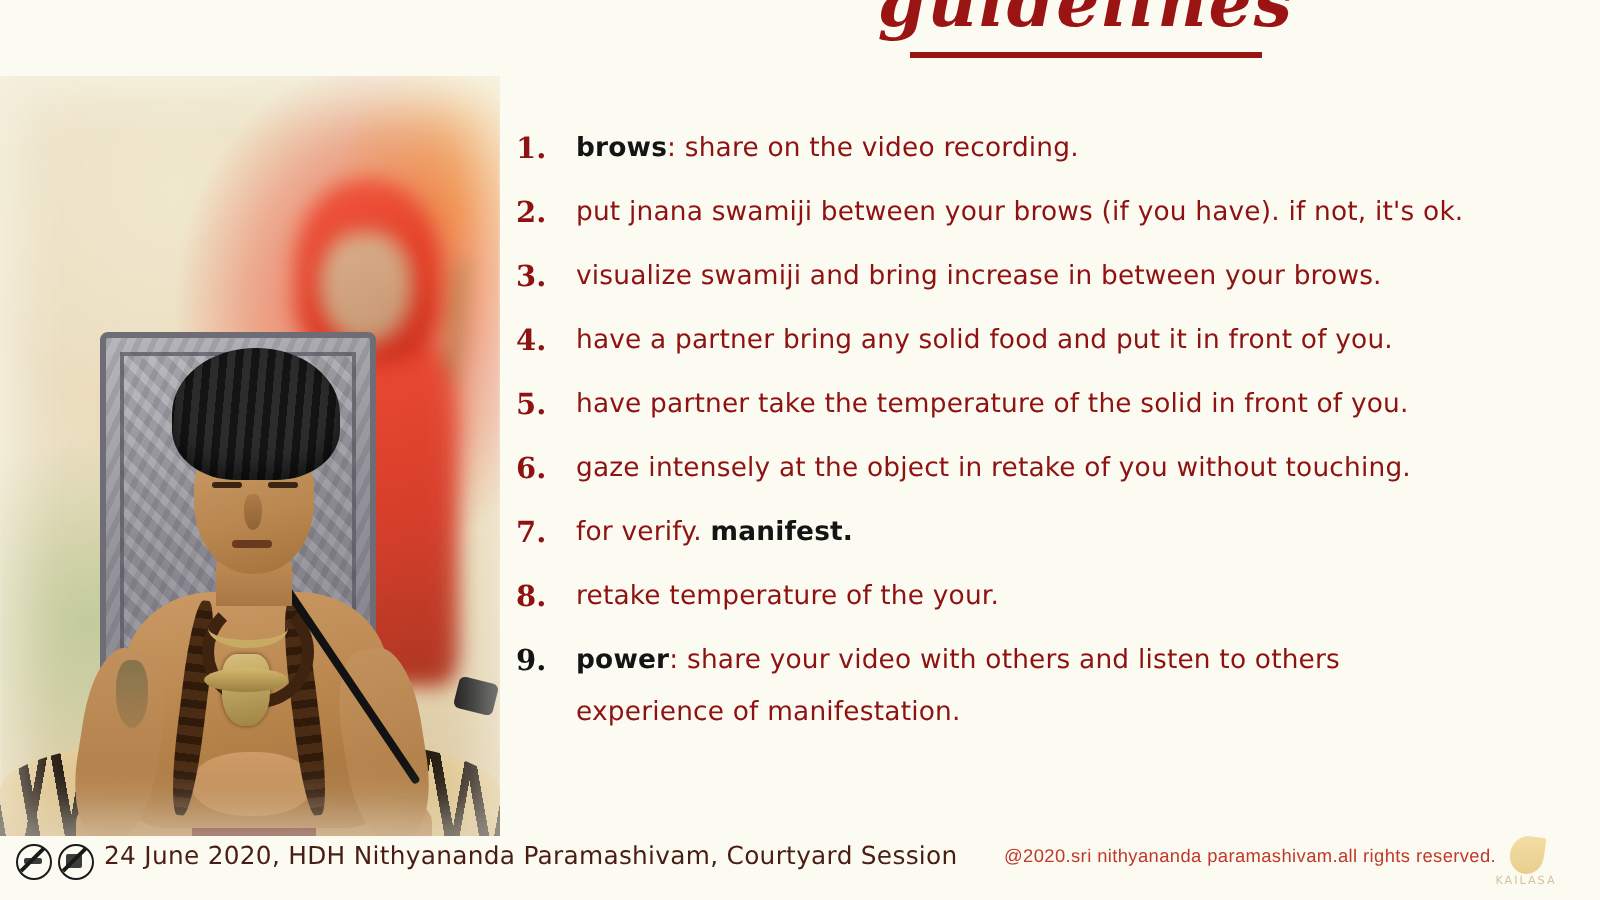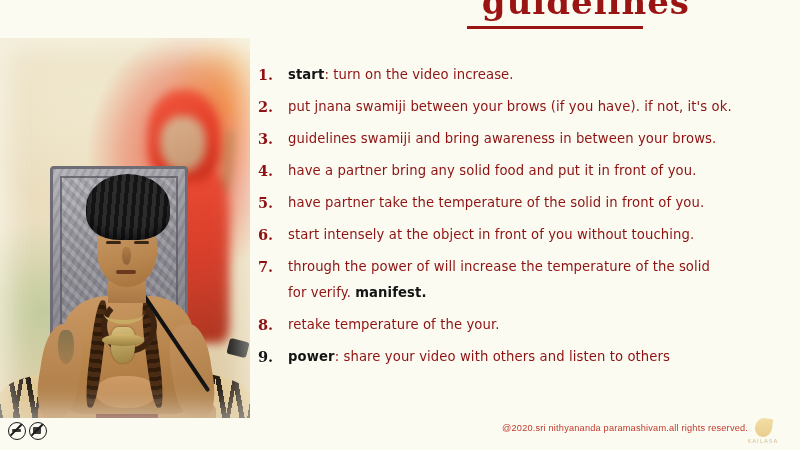--- a/index.html
+++ b/index.html
@@ -195,26 +195,27 @@
     border-radius:46%;
   }
   .photo-soft{
     position:absolute;inset:0;
     box-shadow:inset 0 0 26px 10px rgba(251,251,242,.55);
     pointer-events:none;
   }
 
   
   .title{
-    position:absolute;left:420px;top:4px;width:270px;
-    text-align:right;
+    position:absolute;left:408px;top:4px;width:270px;
+    text-align:center;
     font-family:"DejaVu Serif", serif;
     font-size:34px;font-weight:bold;
     color:#9b1414;
     letter-spacing:1px;
+    font-style:italic;
     line-height:1.05;
   }
   .title .bar{
     display:block;height:3px;background:#9b1414;width:176px;margin:0 auto -22px auto;
     position:relative;top:22px;
   }
 
   
   .list{
     position:absolute;left:258px;top:62px;width:536px;
@@ -340,65 +341,66 @@
   </div>
 
   <div class="title">
     <span class="bar"></span>
     <span>guidelines</span>
   </div>
 
   <div class="list" id="list">
       <div class="li">
         <div class="num">1.</div>
-        <div class="txt"><span class="kw">start</span><span>: turn on the video increase.</span></div>
+        <div class="txt"><span class="kw">brows</span><span>: share on the video recording.</span></div>
       </div>
       <div class="li">
         <div class="num">2.</div>
         <div class="txt"><span>put jnana swamiji between your brows (if you have). if not, it's ok.</span></div>
       </div>
       <div class="li">
         <div class="num">3.</div>
-        <div class="txt"><span>guidelines swamiji and bring awareness in between your brows.</span></div>
+        <div class="txt"><span>visualize swamiji and bring increase in between your brows.</span></div>
       </div>
       <div class="li">
         <div class="num">4.</div>
         <div class="txt"><span>have a partner bring any solid food and put it in front of you.</span></div>
       </div>
       <div class="li">
         <div class="num">5.</div>
         <div class="txt"><span>have partner take the temperature of the solid in front of you.</span></div>
       </div>
       <div class="li">
         <div class="num">6.</div>
-        <div class="txt"><span>start intensely at the object in front of you without touching.</span></div>
+        <div class="txt"><span>gaze intensely at the object in retake of you without touching.</span></div>
       </div>
       <div class="li">
         <div class="num">7.</div>
-        <div class="txt"><span>through the power of will increase the temperature of the solid</span><span class="cont"><span>for verify. </span><span class="kw">manifest.</span></span></div>
+        <div class="txt"><span class="cont"><span>for verify. </span><span class="kw">manifest.</span></span></div>
       </div>
       <div class="li">
         <div class="num">8.</div>
         <div class="txt"><span>retake temperature of the your.</span></div>
       </div>
       <div class="li">
         <div class="num black">9.</div>
-        <div class="txt"><span class="kw">power</span><span>: share your video with others and listen to others</span></div>
+        <div class="txt"><span class="kw">power</span><span>: share your video with others and listen to others</span><span class="cont"><span>experience of manifestation.</span></span></div>
       </div>
     </div>
 
   <div class="footer">
     <div class="icons">
       <div class="noicon smoke">
           <span class="gl"></span>
         </div>
       <div class="noicon cam">
           <span class="gl"></span>
         </div>
     </div>
+    <div class="fcaption">24 June 2020, HDH Nithyananda Paramashivam, Courtyard Session</div>
     <div class="copyright">@2020.sri nithyananda paramashivam.all rights reserved.</div>
     <div class="brand">
       <div class="flame"></div>
       <div class="bname">KAILASA</div>
     </div>
   </div>
 
 </div>
 
 </body></html>

